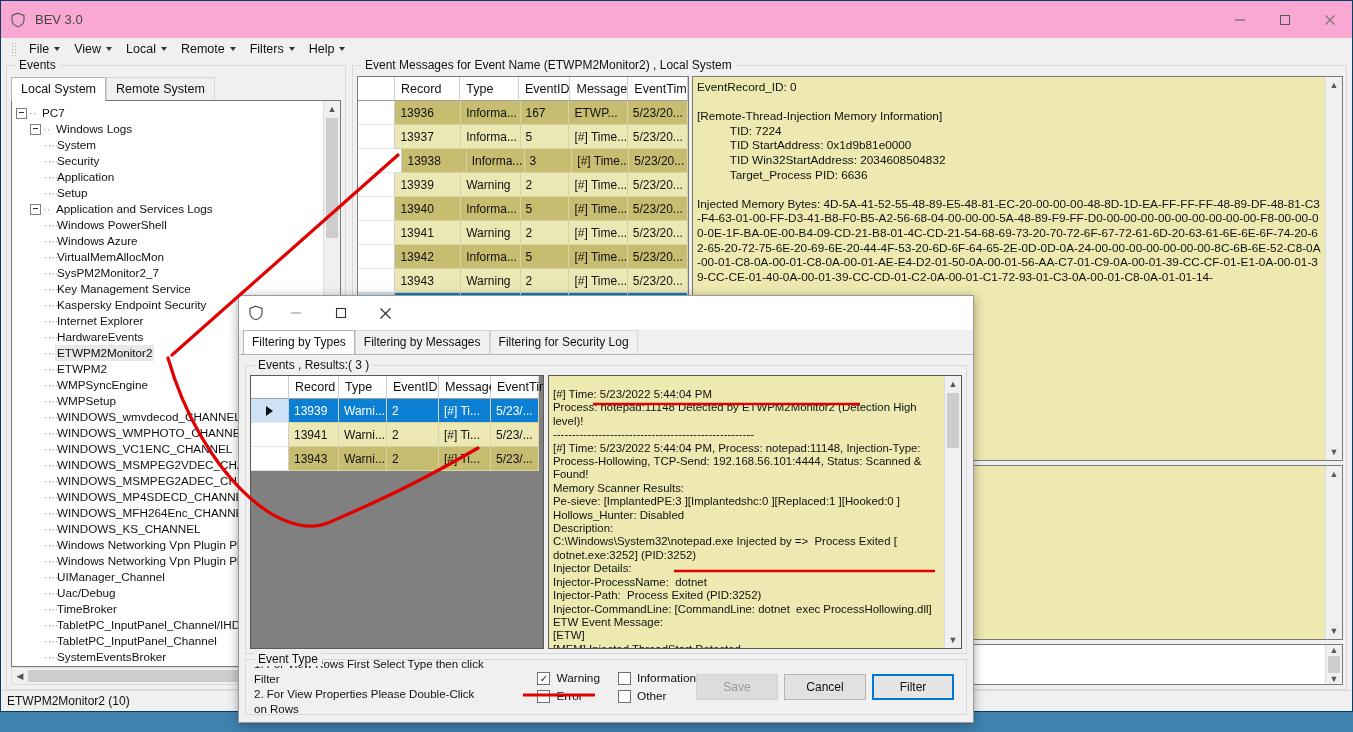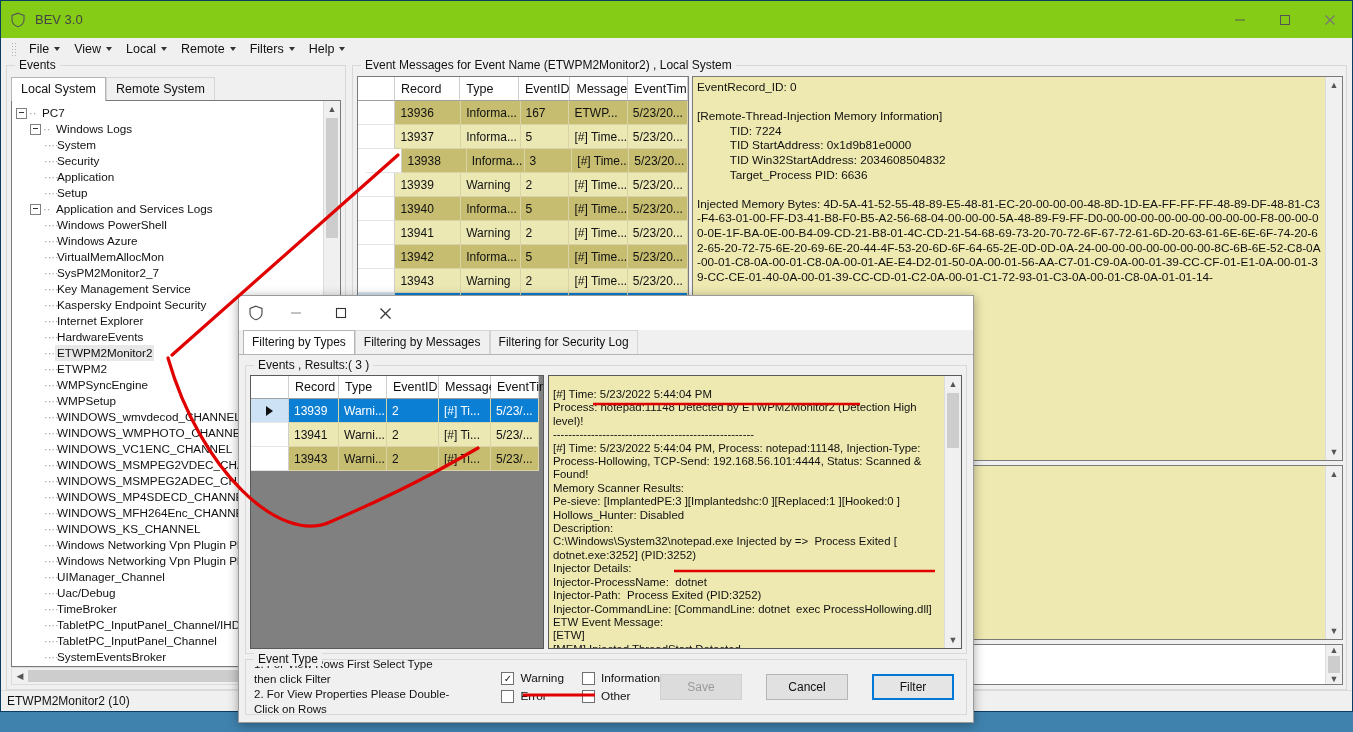--- a/index.html
+++ b/index.html
@@ -8,21 +8,21 @@
     font-family:"Liberation Sans",sans-serif;
     background:linear-gradient(180deg,#7fb4d4 0%,#5c9cc4 35%,#4a8cb8 70%,#3f82ae 100%);
     position:relative;
   }
   
   #main-window{
     position:absolute;left:0;top:0;width:1353px;height:712px;
     background:#f0f0f0;border:1px solid #0a3d62;box-sizing:border-box;
     display:flex;flex-direction:column;
   }
-  .titlebar{height:37px;background:#84cc16;display:flex;align-items:center;flex:0 0 auto;}
+  .titlebar{height:37px;background:#f9a8d4;display:flex;align-items:center;flex:0 0 auto;}
   .tb-icon{width:34px;display:flex;align-items:center;justify-content:center;color:#555;}
   .tb-title{font-size:13px;color:#444;flex:1;}
   .tb-buttons{display:flex;height:37px;}
   .tb-btn{width:45px;display:flex;align-items:center;justify-content:center;color:#555;font-size:13px;}
   .menubar{height:22px;background:#f0f0f0;display:flex;align-items:center;padding-left:10px;flex:0 0 auto;
            border-bottom:1px solid #f0f0f0;}
   .menu-grip{width:7px;height:14px;margin-right:4px;
     background-image:radial-gradient(#b0b0b0 35%, transparent 36%);
     background-size:3px 3px;}
   .menu-item{font-size:12.5px;color:#111;padding:2px 7px;display:flex;align-items:center;gap:5px;cursor:default;}
@@ -90,21 +90,21 @@
   #fd-events-gb{flex:1;display:flex;min-height:0;margin-top:6px;}
   .fd-split{flex:1;display:flex;gap:4px;padding:9px 4px 4px 4px;min-height:0;}
   .fd-grid-box{width:292px;border:1px solid #5a5a5a;background:#808080;display:flex;flex-direction:column;overflow:hidden;}
   .fd-detail-box{flex:1;border:1px solid #5a5a5a;background:#eee9b0;display:flex;min-width:0;overflow:hidden;}
   .fd-detail-text{flex:1;padding:12px 4px;font-size:11.4px;line-height:13.4px;color:#111;white-space:pre-wrap;overflow:hidden;}
   #fd-eventtype-gb{flex:0 0 auto;margin:5px 0 7px 0;height:56px;display:flex;align-items:center;padding:0 8px;}
   .hint{font-size:11.5px;line-height:15px;color:#111;}
   .cbgrid{display:grid;grid-template-columns:auto auto;gap:4px 18px;margin-left:48px;}
   .cbrow{display:flex;align-items:center;gap:6px;font-size:11.8px;color:#111;}
   .cbox{width:13px;height:13px;border:1px solid #707070;background:#fff;display:flex;align-items:center;justify-content:center;font-size:10px;color:#111;box-sizing:border-box;}
-  .btns{margin-left:auto;display:flex;gap:24px;padding-right:4px;}
+  .btns{margin-left:auto;display:flex;gap:6px;padding-right:4px;}
   .btn{width:82px;height:26px;font-size:12px;display:flex;align-items:center;justify-content:center;
        border:1px solid #b5b5b5;background:#e1e1e1;color:#111;cursor:default;box-sizing:border-box;}
   .btn.disabled{color:#9a9a9a;background:#dcdcdc;border-color:#d0d0d0;}
   .btn.default{border:2px solid #0078d7;background:#e5e5e5;}
 
   
   #annot{position:absolute;left:0;top:0;width:1353px;height:732px;pointer-events:none;}
 </style>
 </head>
 <body>

